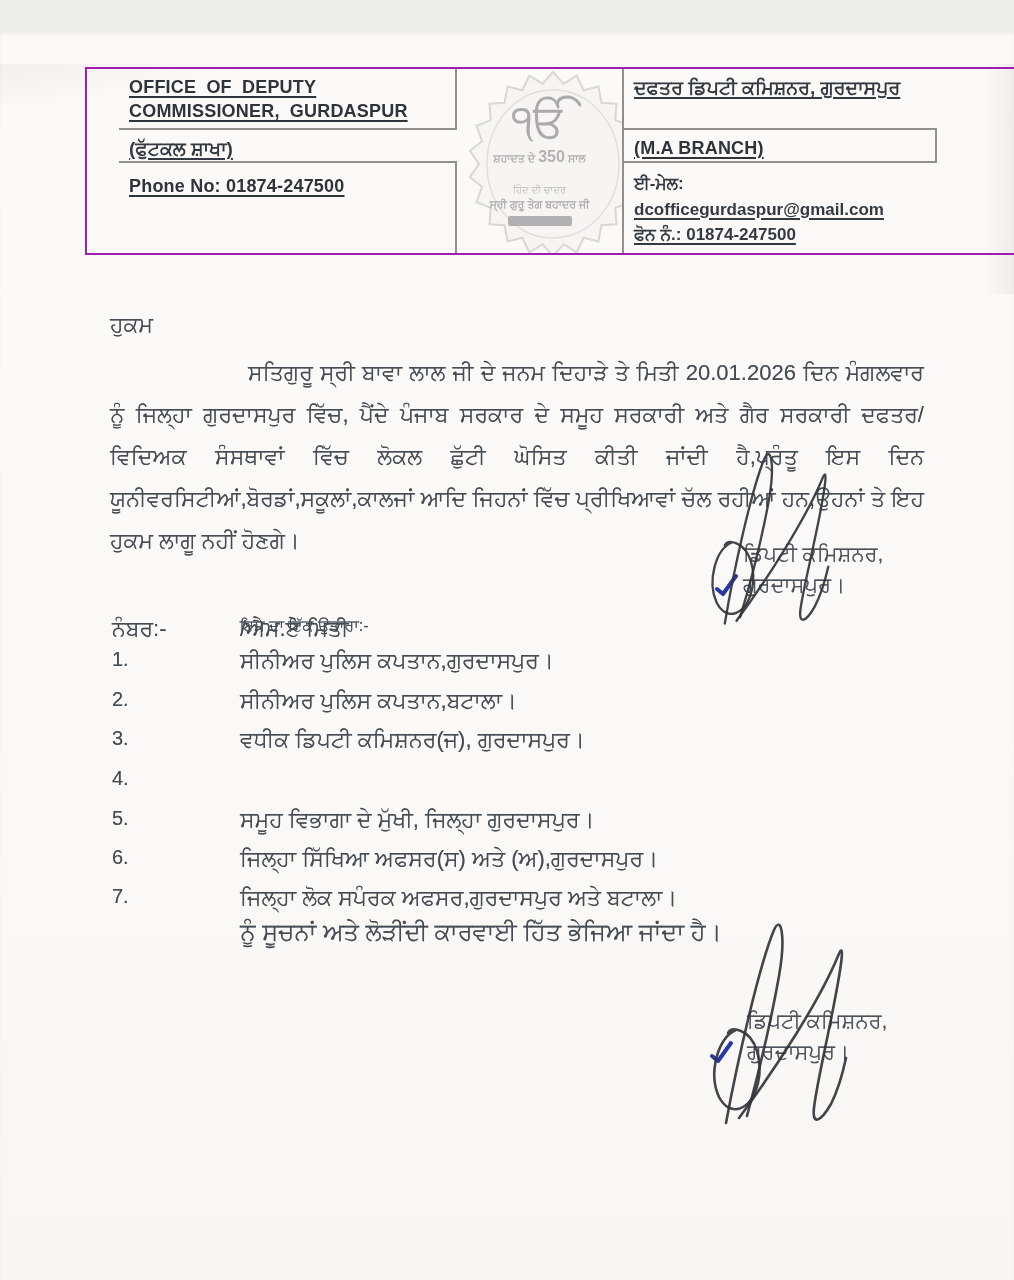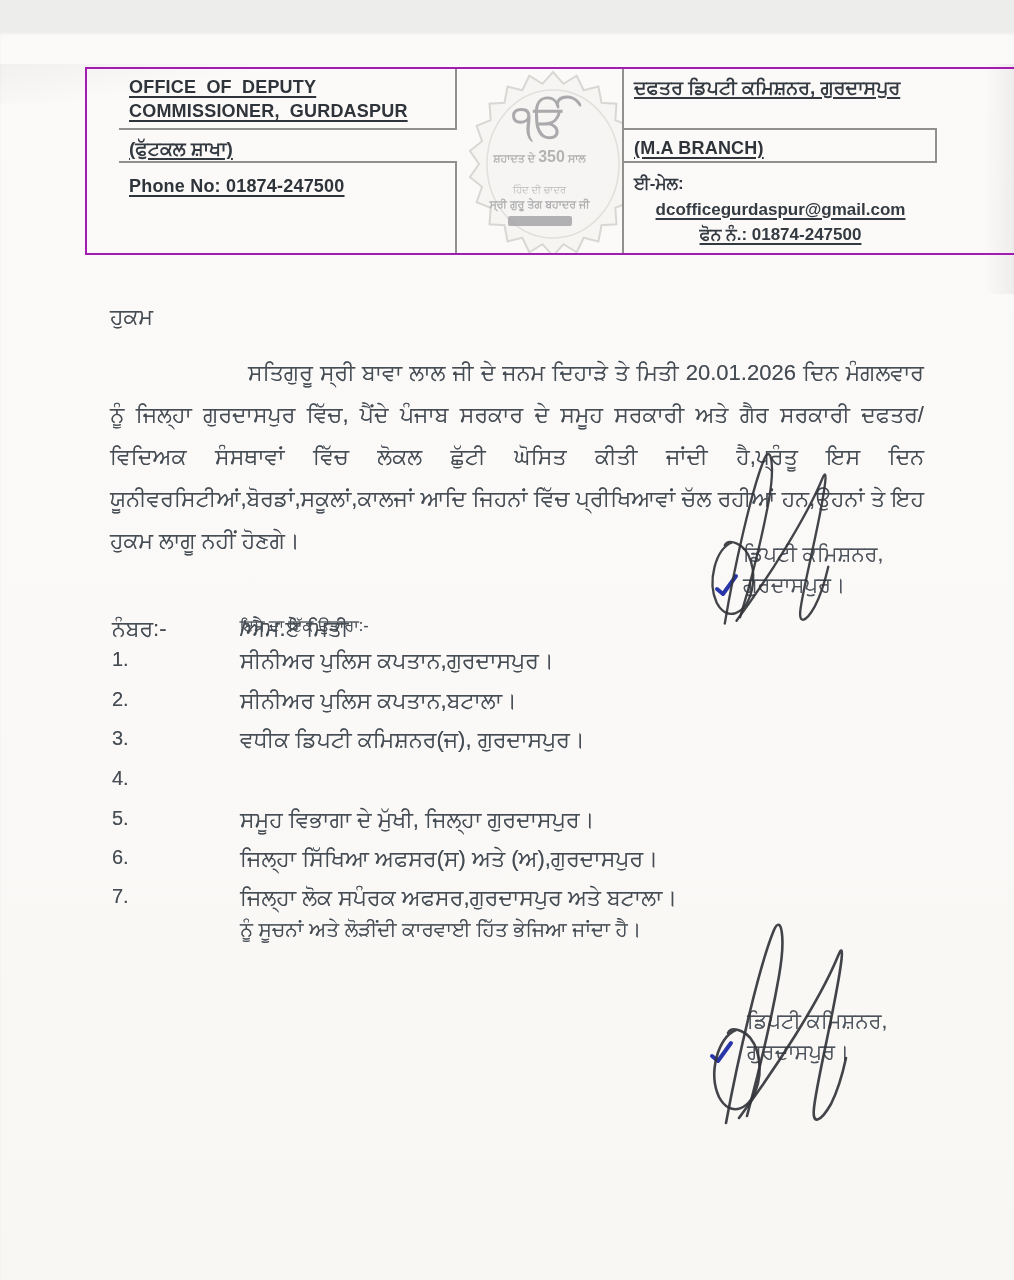--- a/index.html
+++ b/index.html
@@ -39,21 +39,21 @@
     color:#2f343a;
     padding-left:32px;
   }
   .cell { padding:6px 10px 4px 10px; overflow:hidden; }
   .b-r { border-right:2px solid #90908e; }
   .b-b { border-bottom:2px solid #90908e; }
   .hdr-en { font-weight:bold; font-size:18px; line-height:1.35; letter-spacing:0.2px; }
   .hdr-en .u { text-decoration:underline; text-decoration-thickness:1.5px; text-underline-offset:3px; }
   .title-en { word-spacing:5px; }
   .hdr-pa { font-weight:bold; font-size:19px; line-height:1.4; color:#343a41; }
-  .hdr-pa .u { text-decoration:underline; text-decoration-thickness:1.5px; text-underline-offset:3px;text-align:center; }
+  .hdr-pa .u { text-decoration:underline; text-decoration-thickness:1.5px; text-underline-offset:3px; }
   .row3-right { font-size:17px; line-height:1.5; padding-top:8px; }
   .row3-left  { font-size:18px; line-height:1.55; padding-top:10px; }
   .nowrap { white-space:nowrap; }
 
   
   .seal-cell { grid-column:2; grid-row:1 / span 3; display:flex; align-items:center; justify-content:center; }
   .seal-wrap { position:relative; width:172px; height:186px; opacity:0.8; }
   .seal-svg { position:absolute; left:0; top:0; }
   .seal-content {
     position:absolute; left:0; top:0; width:100%; height:100%;
@@ -62,35 +62,35 @@
   }
   .ik-onkar { font-size:46px; line-height:1; color:#97979a; margin-bottom:4px; }
   .seal-line1 { font-size:11px; font-weight:bold; color:#a2a2a4; }
   .seal-line1 .big { font-size:16px; }
   .seal-line2 { font-size:10px; color:#ababad; margin-top:18px; }
   .seal-line3 { font-size:11px; font-weight:bold; color:#9d9da0; margin-top:2px; }
   .seal-band { width:64px; height:10px; background:#8a8a8d; border-radius:2px; margin-top:5px; opacity:0.8; }
 
   
   .ink { color:#454c54; text-shadow:0 0 0.6px rgba(69,76,84,0.55); }
-  .heading { position:absolute; left:110px; top:304px; font-size:22px; }
+  .heading { position:absolute; left:110px; top:312px; font-size:22px; }
   .paragraph {
     position:absolute; left:110px; top:352px; width:814px;
     font-size:22px; line-height:42px;
     text-align:justify; text-align-last:left;
     text-indent:138px;
   }
 
   
   .dist-number-row { position:absolute; left:112px; top:616px; font-size:22px; display:flex; }
   .dist-number-label { width:128px; }
   .copy-line { position:absolute; left:240px; top:617px; font-size:16px; }
   .dist-item { position:absolute; left:112px; font-size:22px; display:flex; }
   .dist-no { width:128px; font-size:20px; }
-  .closing-line { position:absolute; left:240px; top:918px; font-size:20px; }
+  .closing-line { position:absolute; left:240px; top:918px; font-size:24px; }
 
   
   .sig-text { position:absolute; font-size:21px; color:#4c525a; text-shadow:0 0 0.6px rgba(76,82,90,0.5); line-height:31px;margin-left:20px; }
   .sig-svg { position:absolute; pointer-events:none; }
   .sig-stroke { fill:none; stroke:#33343a; stroke-width:2.6; stroke-linecap:round; opacity:0.92; }
   .tick-svg { position:absolute; }
   .tick-stroke { fill:none; stroke:#2936a8; stroke-width:4; stroke-linecap:round; stroke-linejoin:round; }
 </style>
 </head>
 <body>

